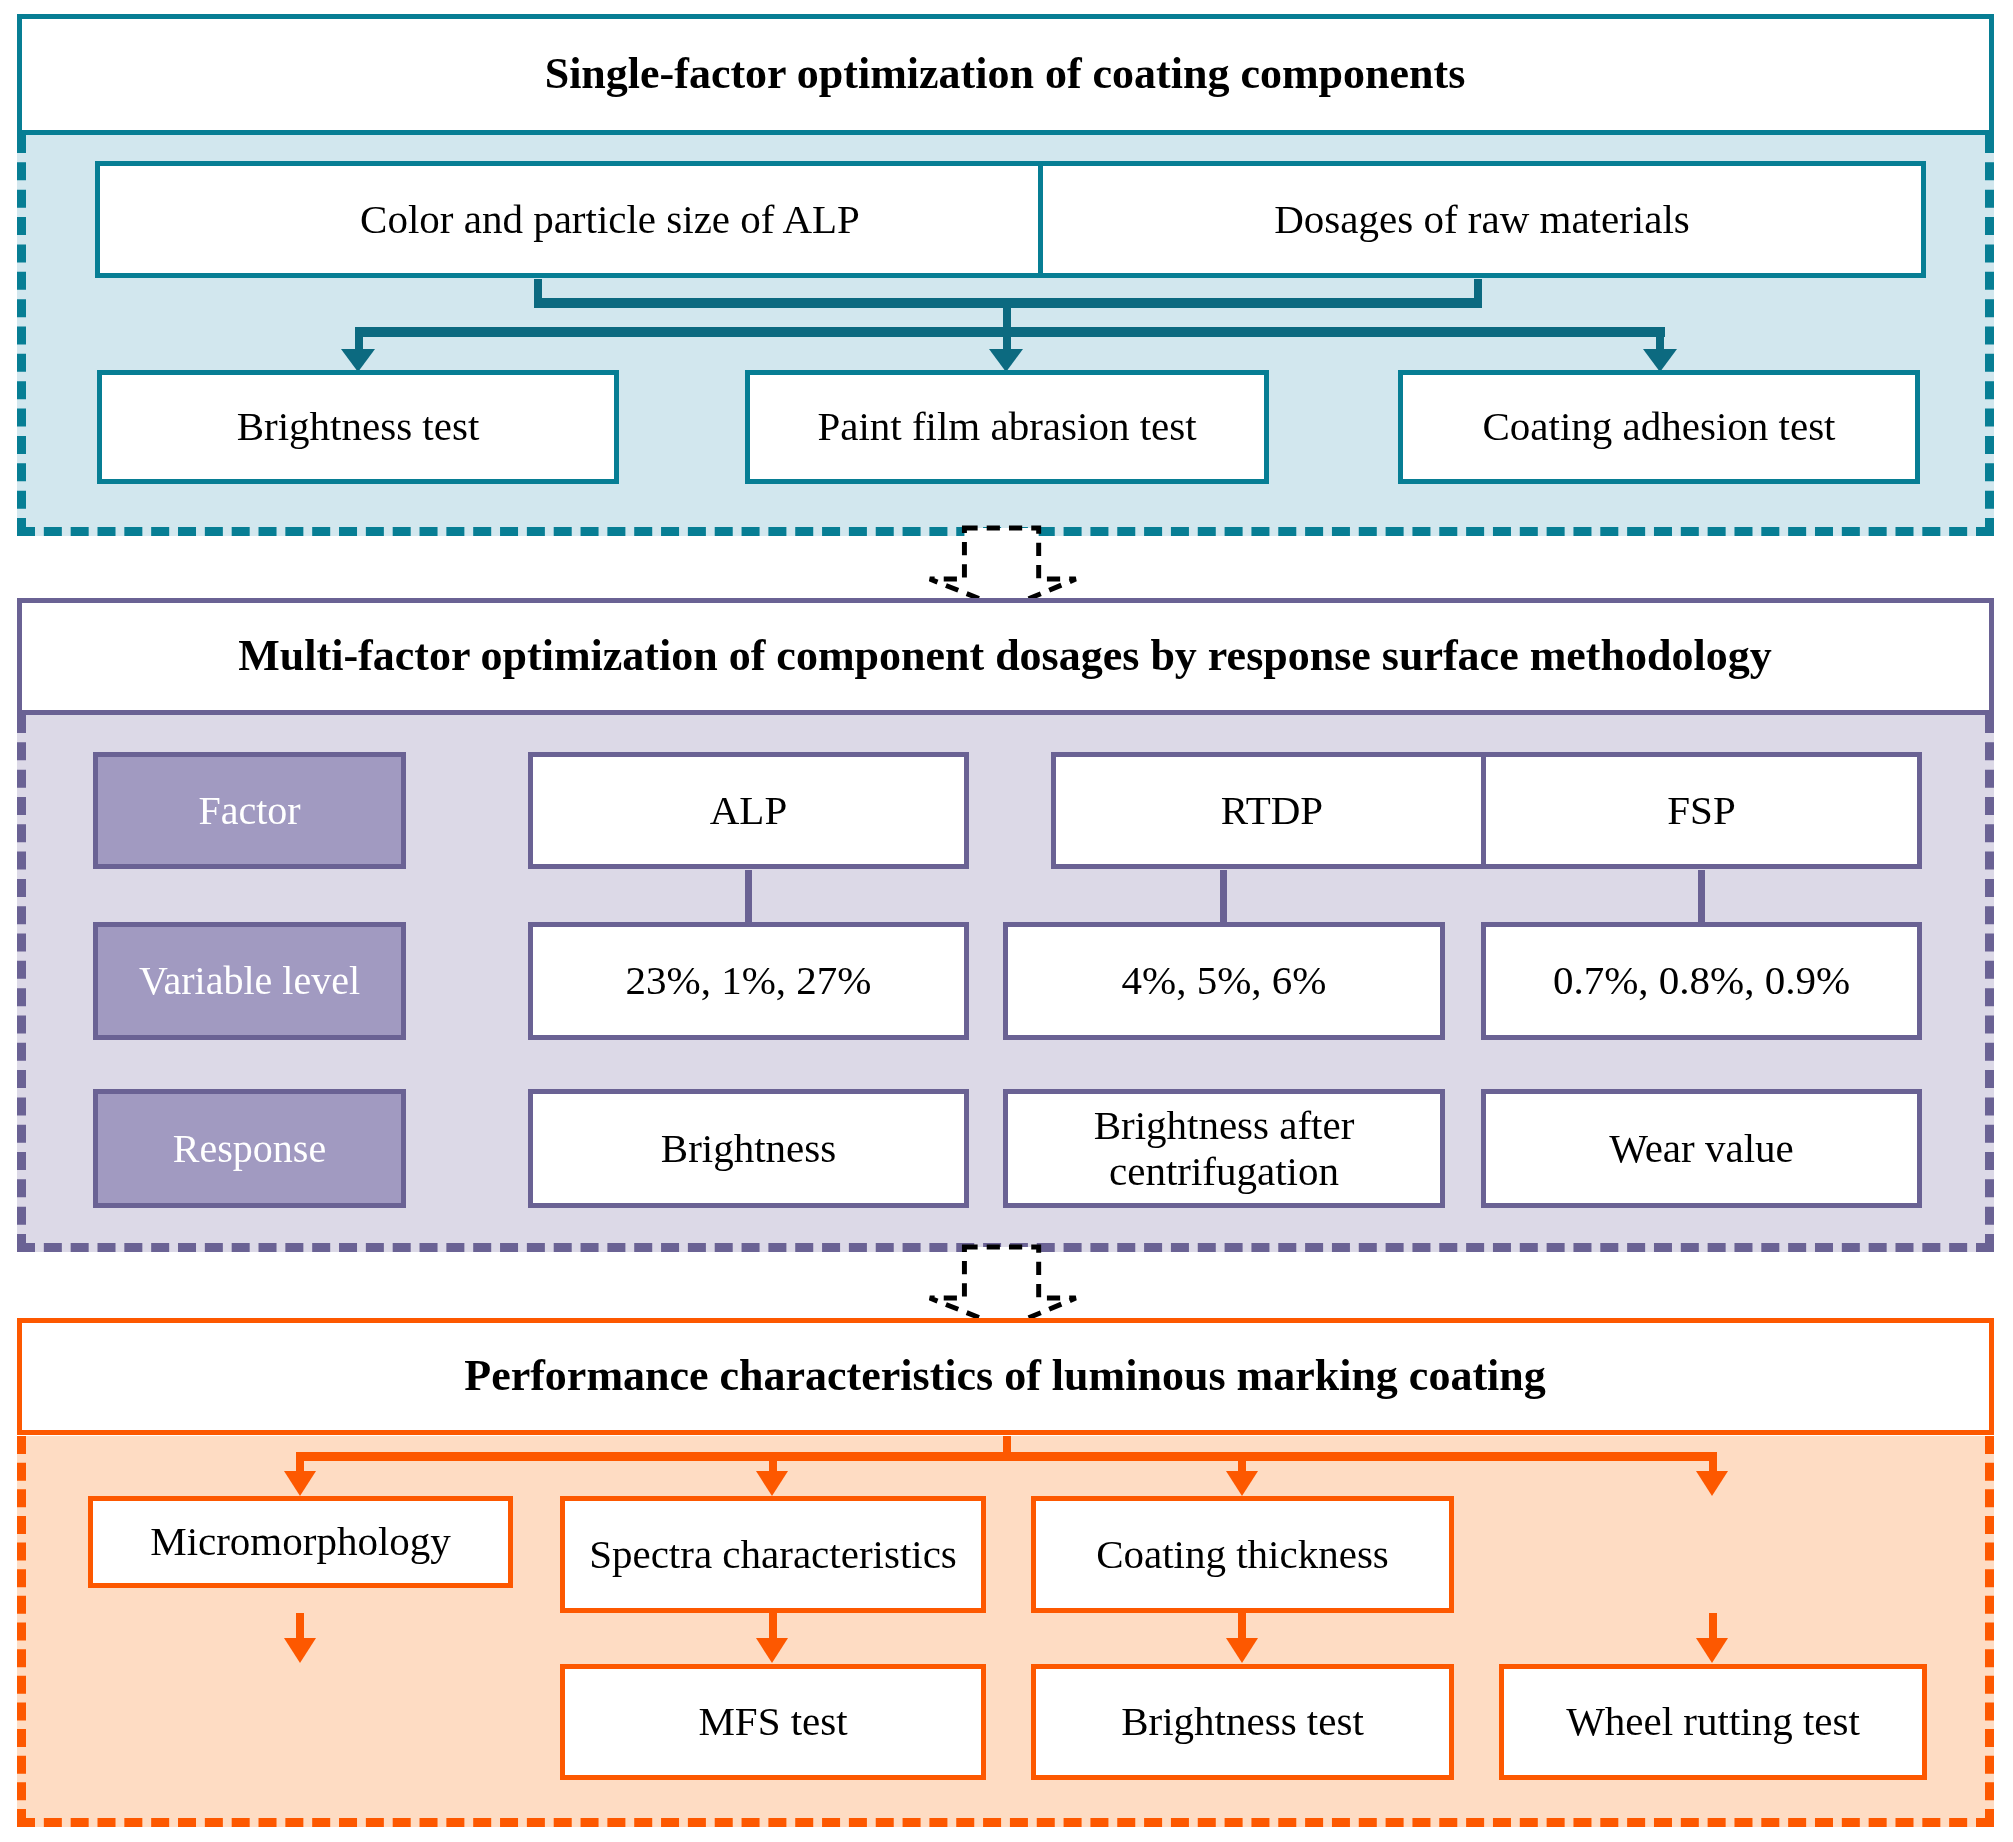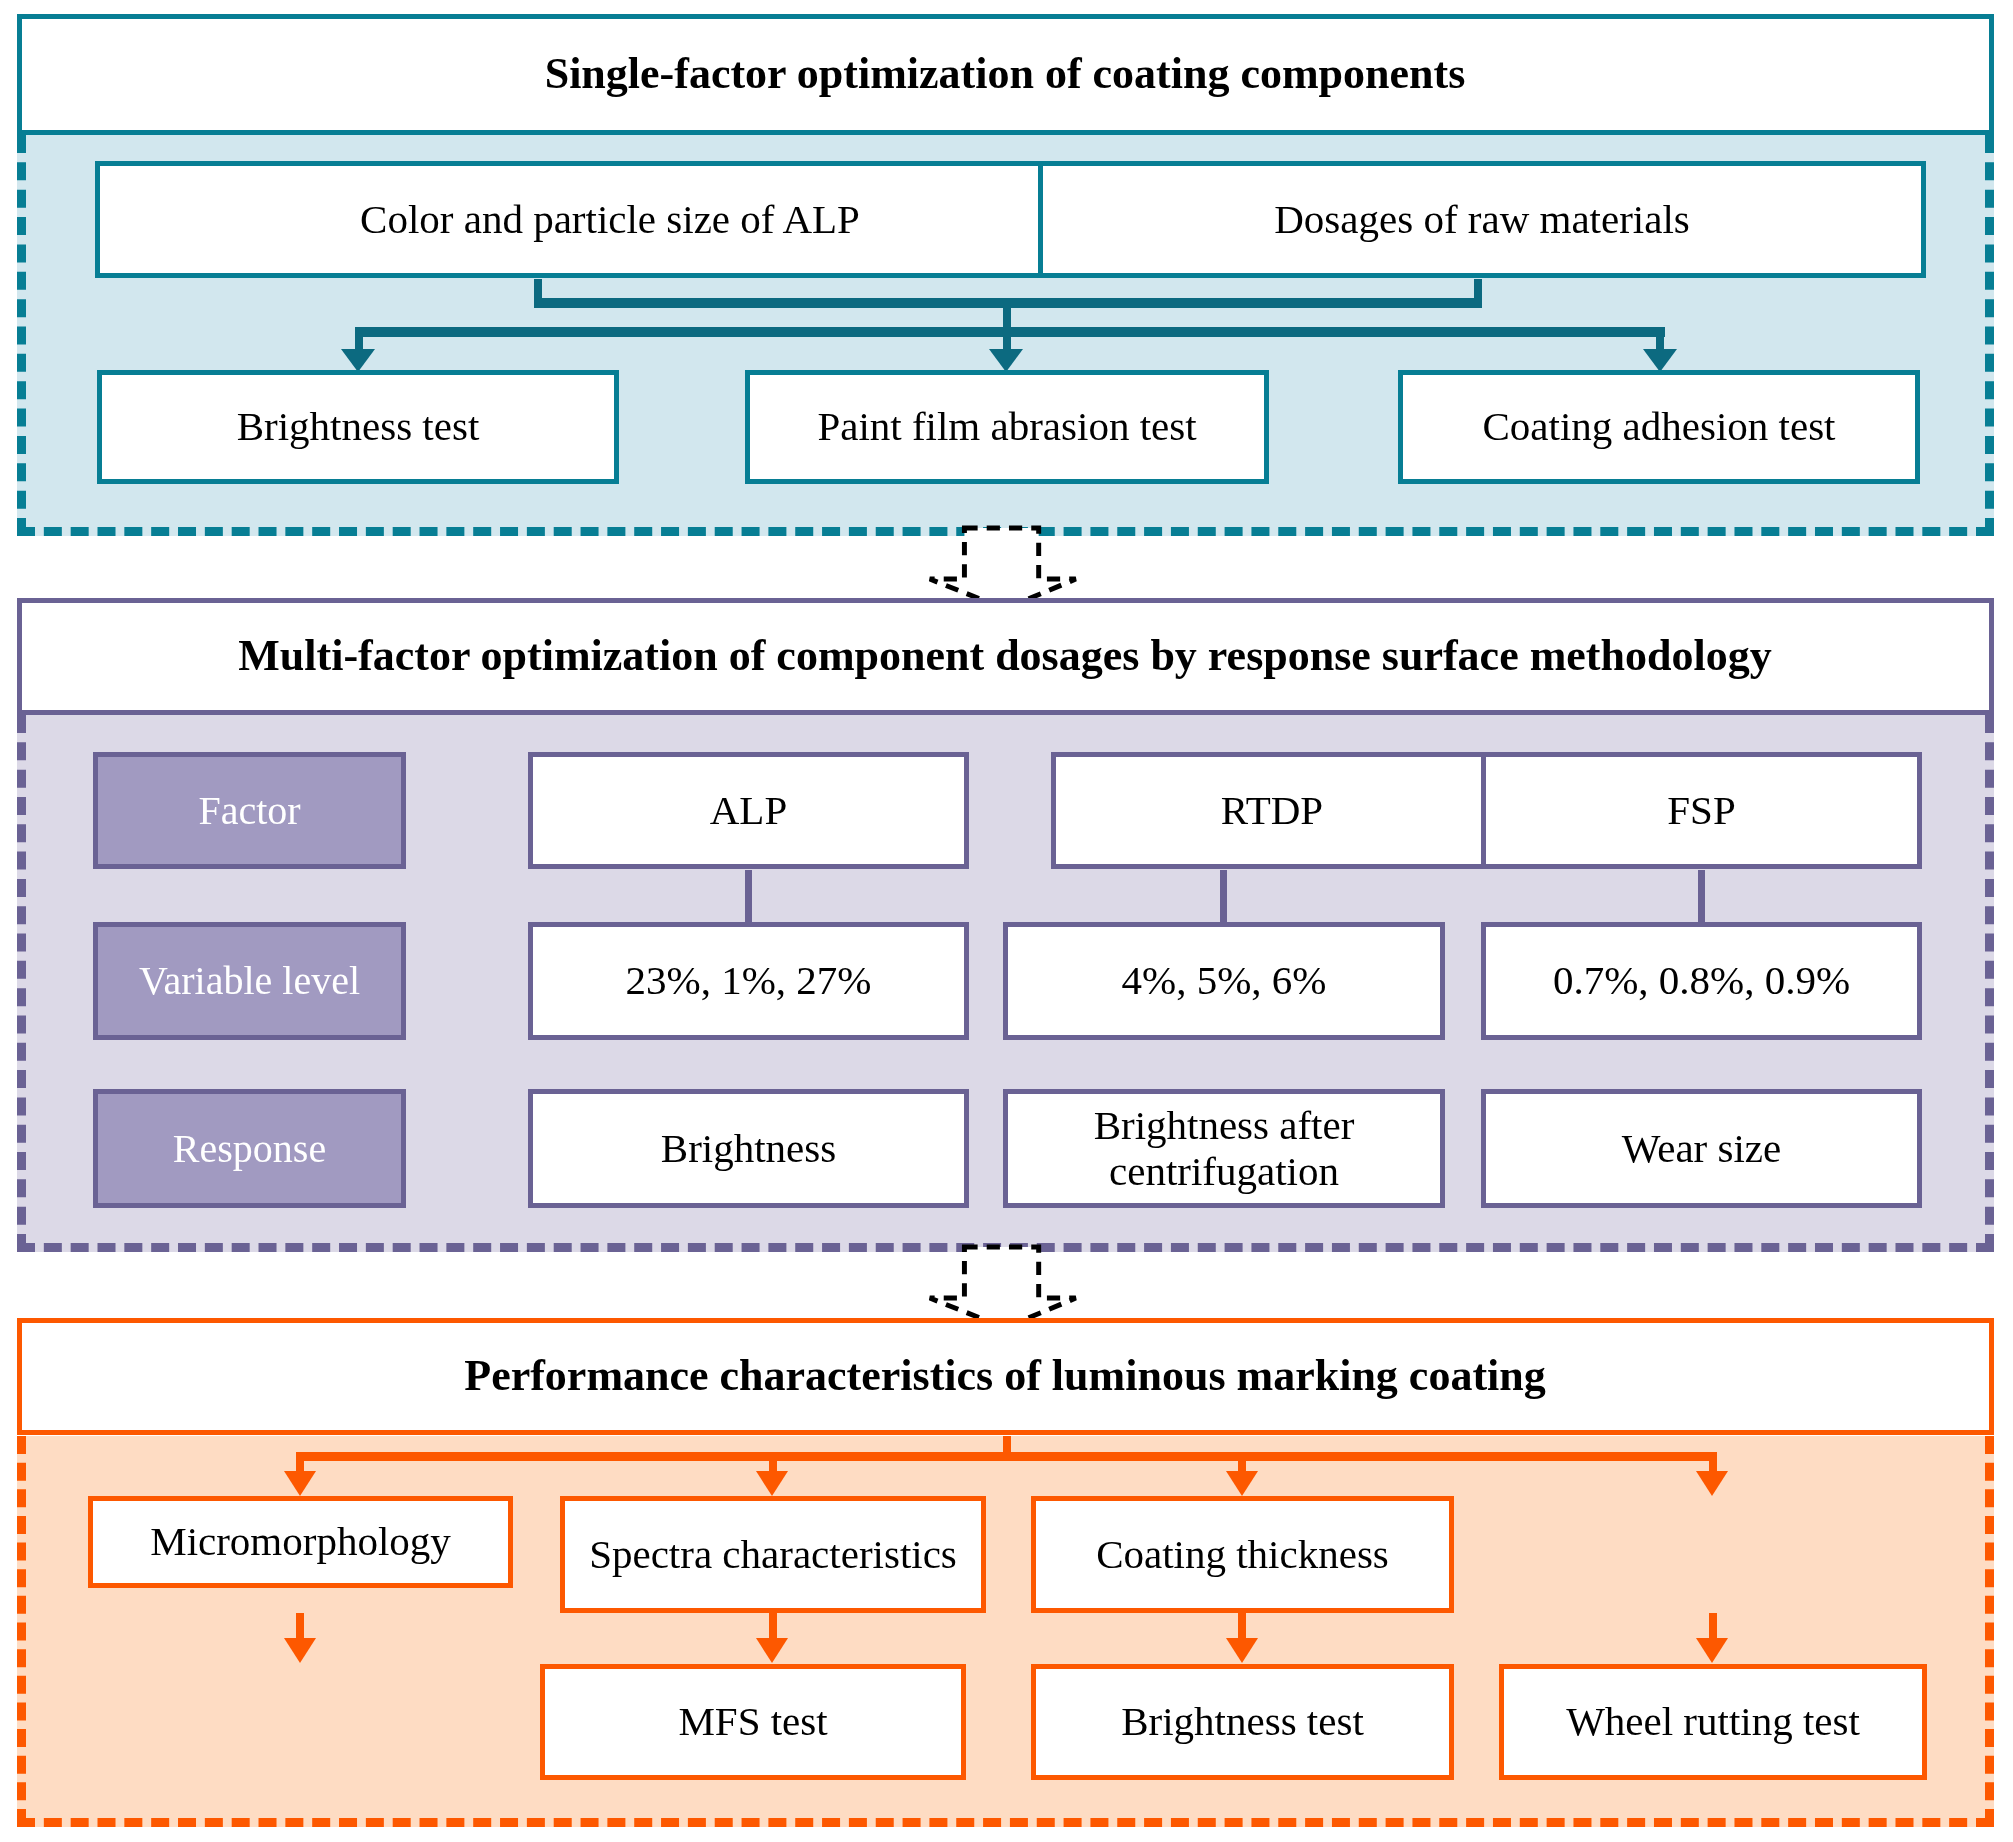--- a/index.html
+++ b/index.html
@@ -128,21 +128,21 @@
   <div class="labelbox p-border" style="left:93px;top:1089px;width:313px;height:119px;background:#a19ac1;">
     <span>Response</span>
   </div>
   <div class="box p-border" style="left:528px;top:1089px;width:441px;height:119px;">
     <span>Brightness</span>
   </div>
   <div class="box p-border" style="left:1003px;top:1089px;width:442px;height:119px;">
     <span>Brightness after centrifugation</span>
   </div>
   <div class="box p-border" style="left:1481px;top:1089px;width:441px;height:119px;">
-    <span>Wear size</span>
+    <span>Wear value</span>
   </div>
 
   <svg class="flow-arrow" style="left:924px;top:1240px;" width="165" height="93" viewBox="0 0 200 112">
     <path d="M49,8 H139 V70 H184 L98,106 L7,70 H49 Z" fill="#ffffff" stroke="#000000" stroke-width="6" stroke-dasharray="16 11"></path>
   </svg>
 
   <div class="sec-body" style="left:16.5px;top:1436px;width:1977px;height:391px;background:#fedcc3;border:9px dashed #fd5800;border-top:none;"></div>
 
   <div class="sec-title o-border" style="left:16.5px;top:1318px;width:1977px;height:117px;">
     <span>Performance characteristics of luminous marking coating</span>
@@ -172,21 +172,21 @@
 
   <div class="vline o-line" style="left:296px;top:1613px;width:8.3px;height:26.5px;"></div>
   <div class="tri o-tri" style="left:284px;top:1638px;"></div>
   <div class="vline o-line" style="left:769px;top:1613px;width:8.3px;height:26.5px;"></div>
   <div class="tri o-tri" style="left:756px;top:1638px;"></div>
   <div class="vline o-line" style="left:1238px;top:1613px;width:8.3px;height:26.5px;"></div>
   <div class="tri o-tri" style="left:1226px;top:1638px;"></div>
   <div class="vline o-line" style="left:1709px;top:1613px;width:8.3px;height:26.5px;"></div>
   <div class="tri o-tri" style="left:1696px;top:1638px;"></div>
 
-  <div class="box o-border" style="left:540px;top:1664px;width:426px;height:116px;">
+  <div class="box o-border" style="left:560px;top:1664px;width:426px;height:116px;">
     <span>MFS test</span>
   </div>
   <div class="box o-border" style="left:1031px;top:1664px;width:423px;height:116px;">
     <span>Brightness test</span>
   </div>
   <div class="box o-border" style="left:1499px;top:1664px;width:428px;height:116px;">
     <span>Wheel rutting test</span>
   </div>
 
 </div>

